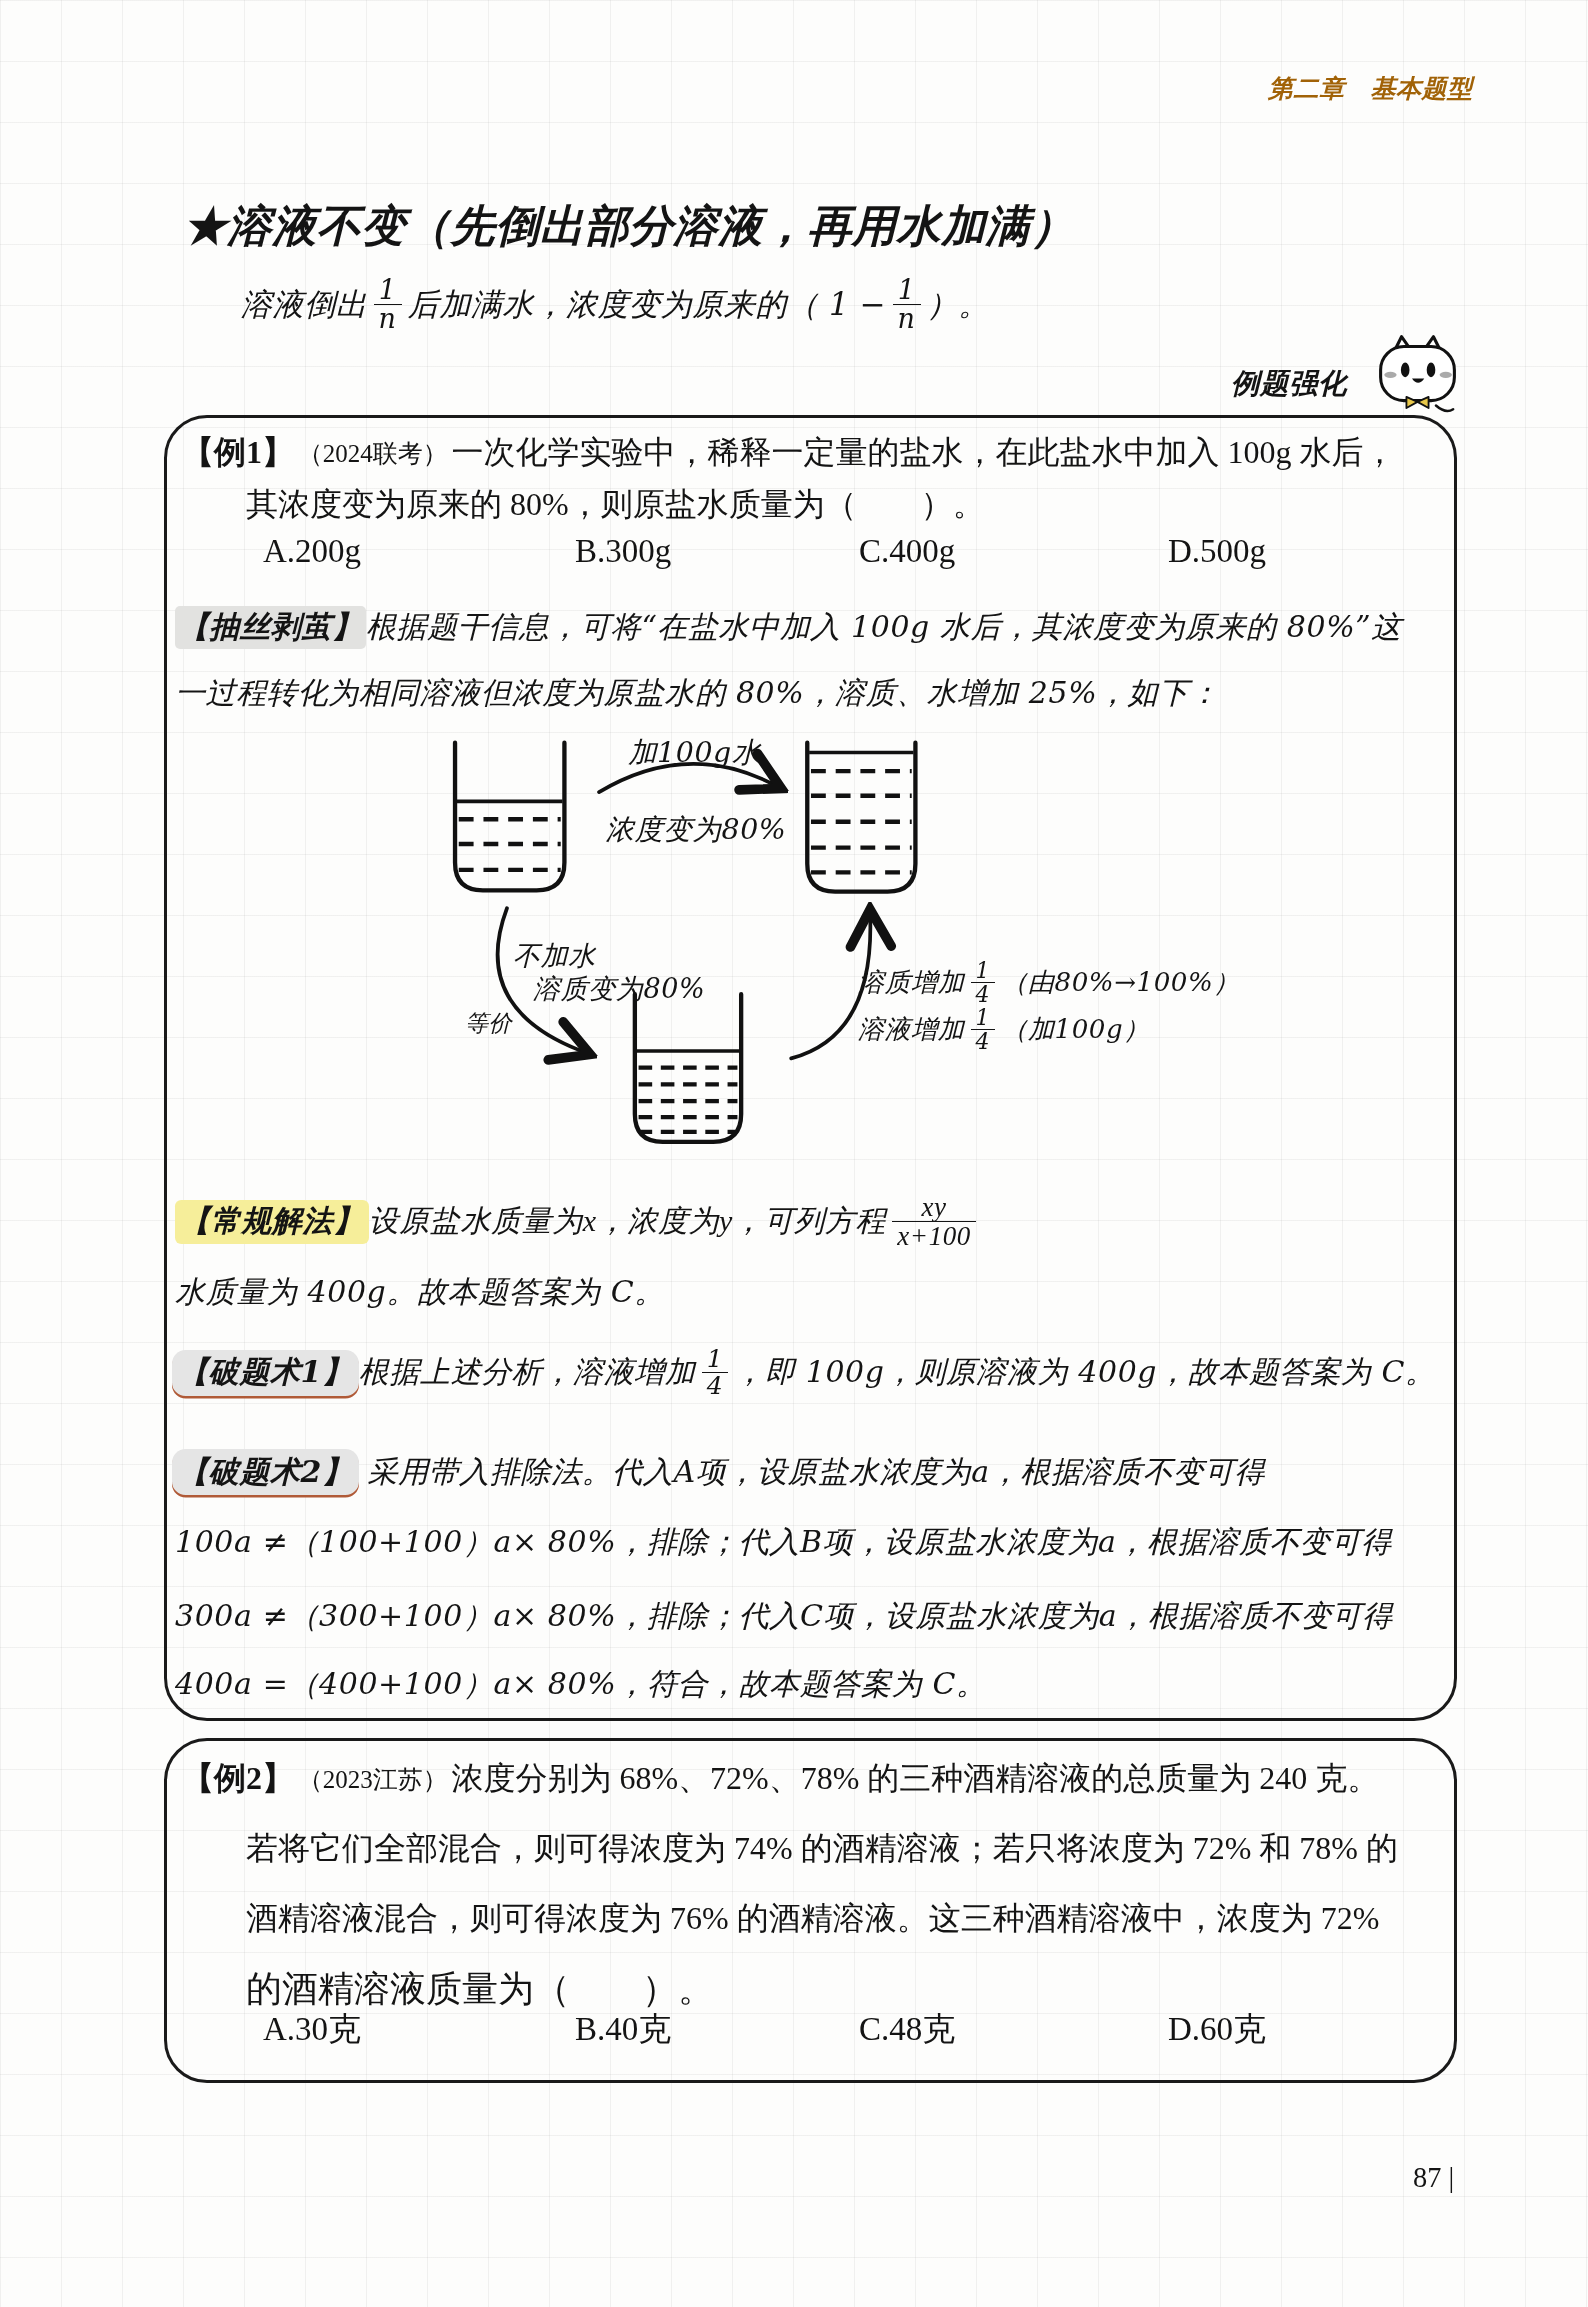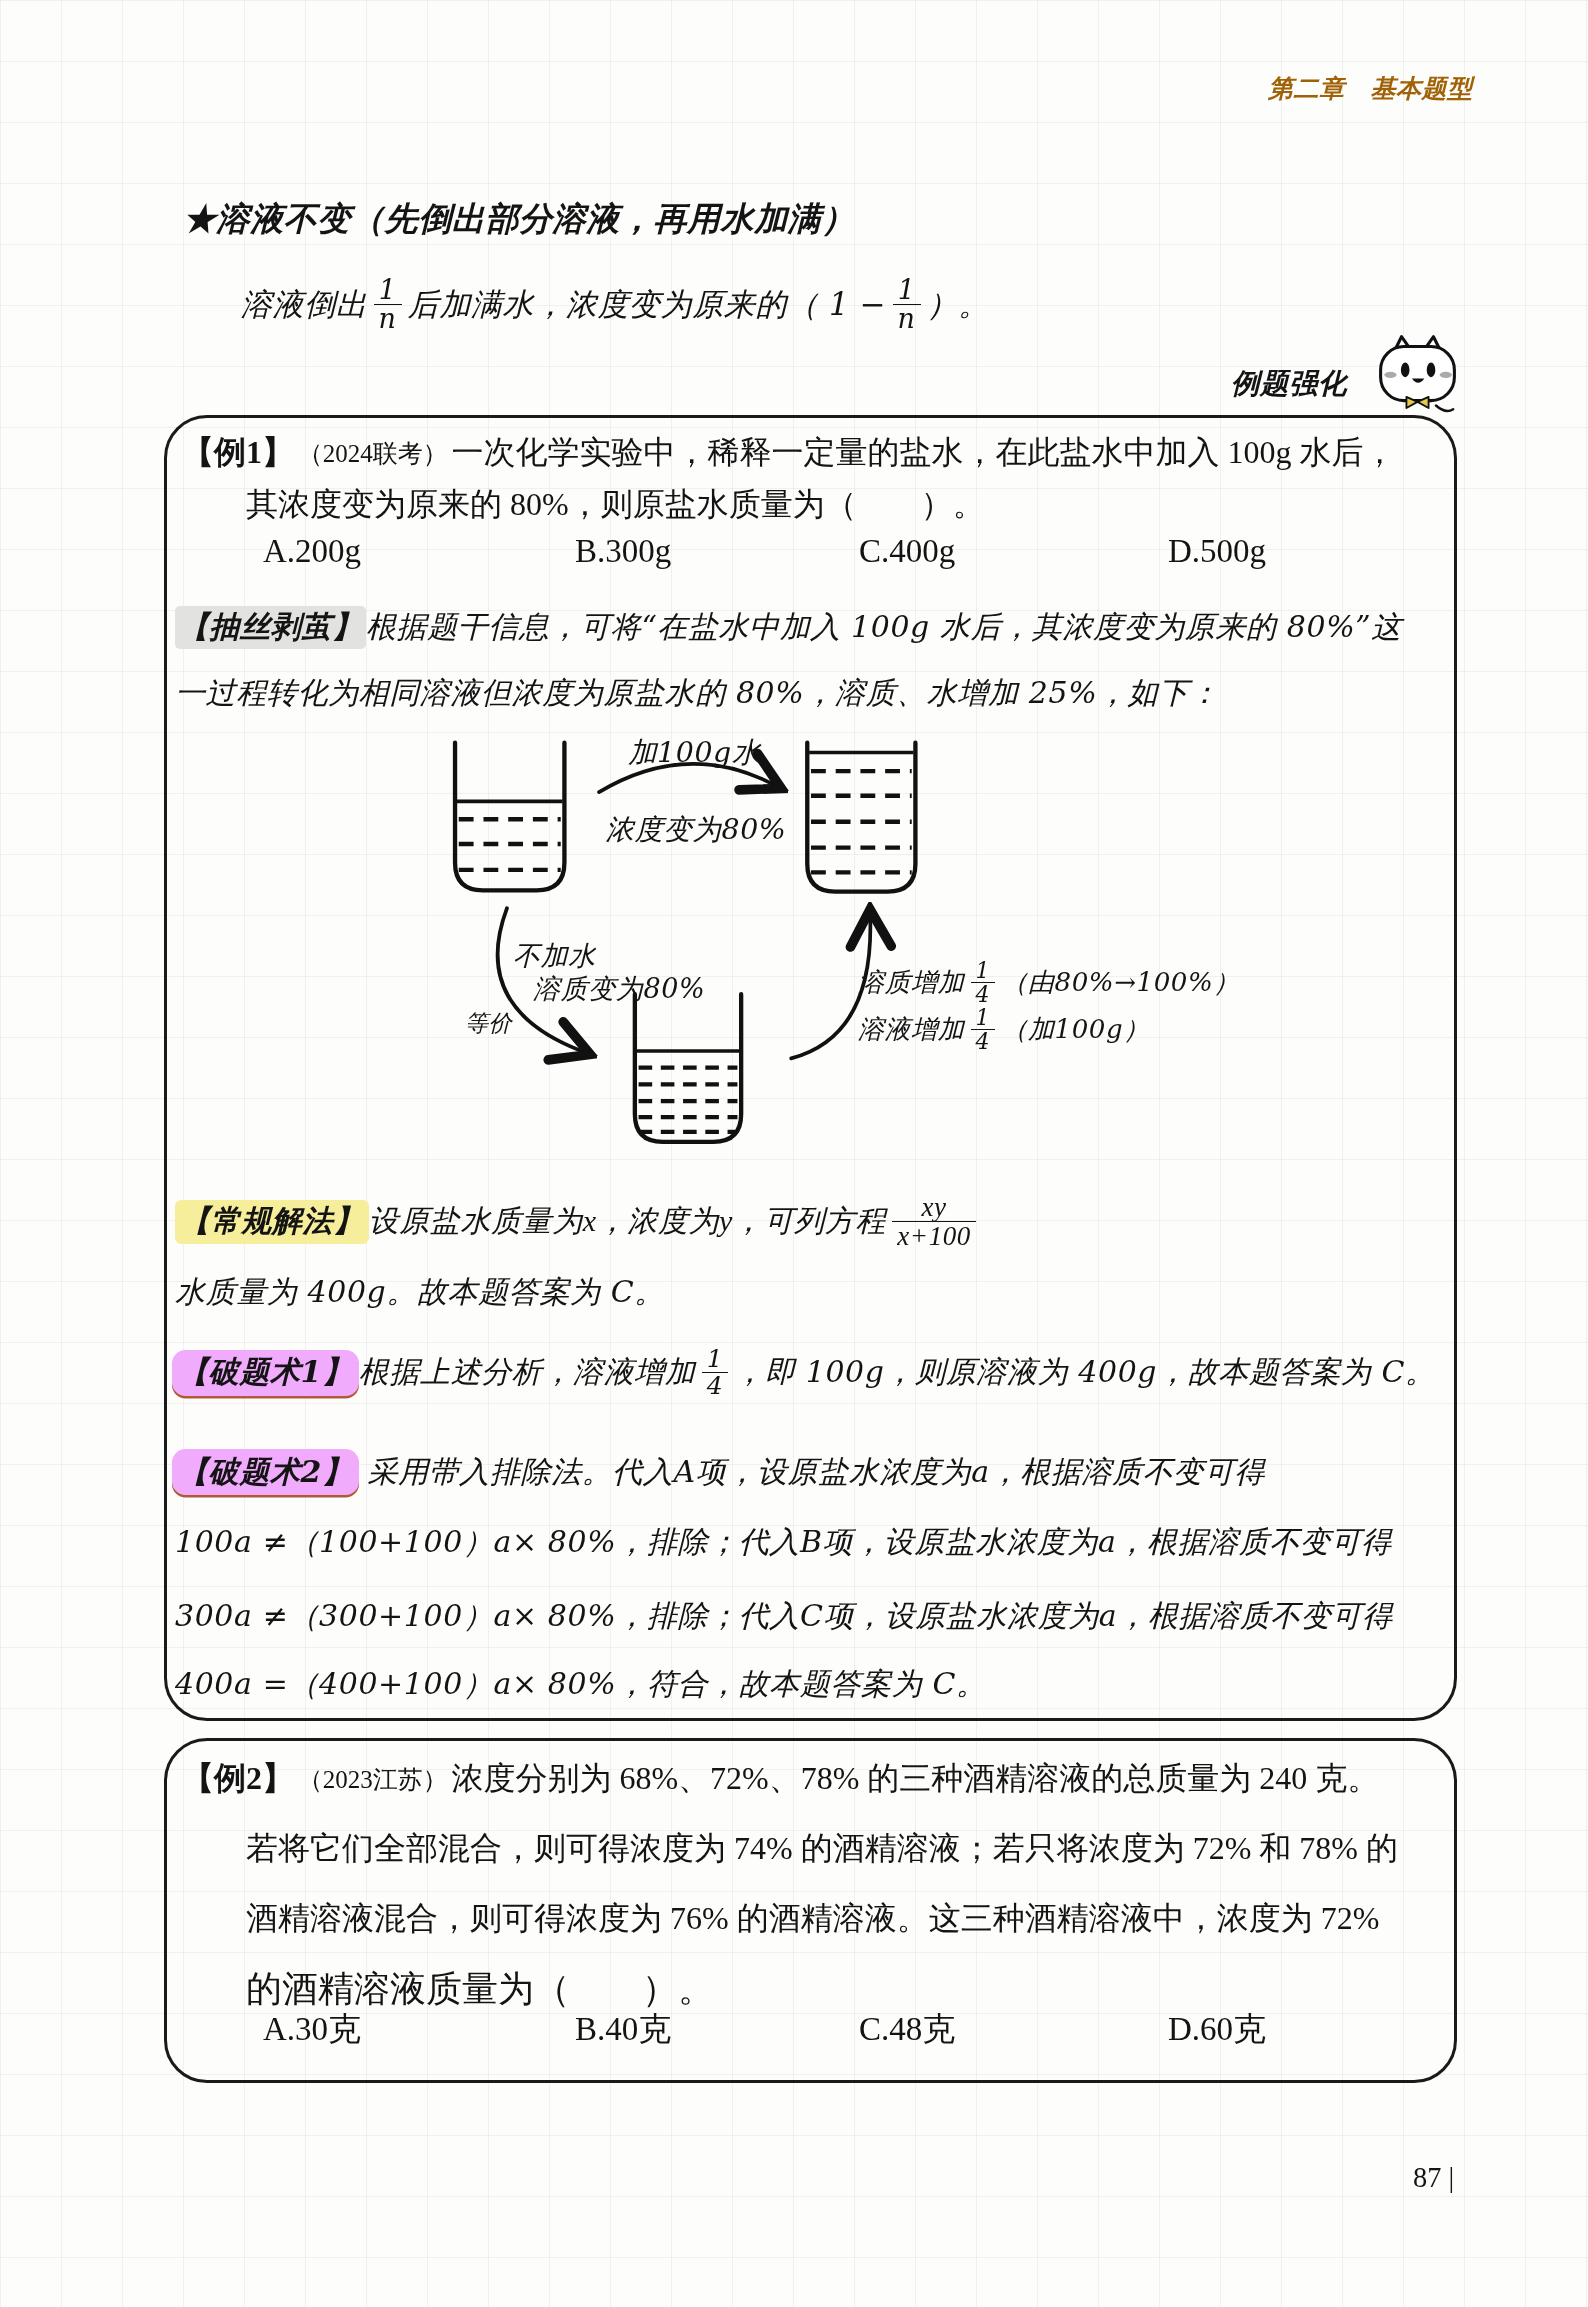--- a/index.html
+++ b/index.html
@@ -12,36 +12,36 @@
     background-size:61px 61px;
     font-family:"Liberation Serif", serif;
     color:#141414;
   }
   .abs{position:absolute;white-space:nowrap;}
   .print{font-family:"Liberation Serif", serif;}
   .hand{font-family:"DejaVu Serif", serif;font-style:italic;letter-spacing:0.6px;}
   .flexline{display:flex;align-items:center;}
   .tag-gray{background:#e2e2e0;border-radius:5px;padding:1.2px 3.7px;font-weight:700;}
   .tag-yellow{background:#f6ee9a;border-radius:6.2px;padding:1.2px 5px;font-weight:700;}
-  .tag-orange{background:#f0abfc;border-radius:13.6px;padding:2.5px 6.2px;font-weight:700;
+  .tag-orange{background:#e5e5e5;border-radius:13.6px;padding:2.5px 6.2px;font-weight:700;
               box-shadow:0 2.5px 0 #b05a37;text-align:center;}
   .tagname{font-weight:700;}
   .frac{display:inline-flex;flex-direction:column;align-items:center;
         margin:0 6.2px;font-style:italic;line-height:1.05;}
   .frac .num{padding:0 5px;}
   .frac .den{border-top:1.9px solid #141414;padding:0 5px;}
   .box{position:absolute;border:3.1px solid #1a1a1a;border-radius:43px;background:transparent;}
   .optrow span{position:absolute;top:0;}
 </style>
 </head>
 <body>
 
 <div class="abs hand" style="left:1268px;top:72px;font-size:25px;color:#a16207;font-weight:600;">第二章　基本题型</div>
 
-<div class="abs hand" style="left:183px;top:197px;font-size:33px;font-weight:700;">★溶液不变（先倒出部分溶液，再用水加满）</div>
+<div class="abs hand" style="left:183px;top:197px;font-size:44px;font-weight:700;">★溶液不变（先倒出部分溶液，再用水加满）</div>
 
 <div class="abs hand flexline" style="left:241px;top:252px;font-size:31px;height:105px;">
   <span>溶液倒出</span>
   <span class="frac" style="font-size:27px;">
     <span class="num">1</span>
     <span class="den">n</span>
   </span>
   <span>后加满水，浓度变为原来的（ 1 −</span>
   <span class="frac" style="font-size:27px;">
     <span class="num">1</span>

